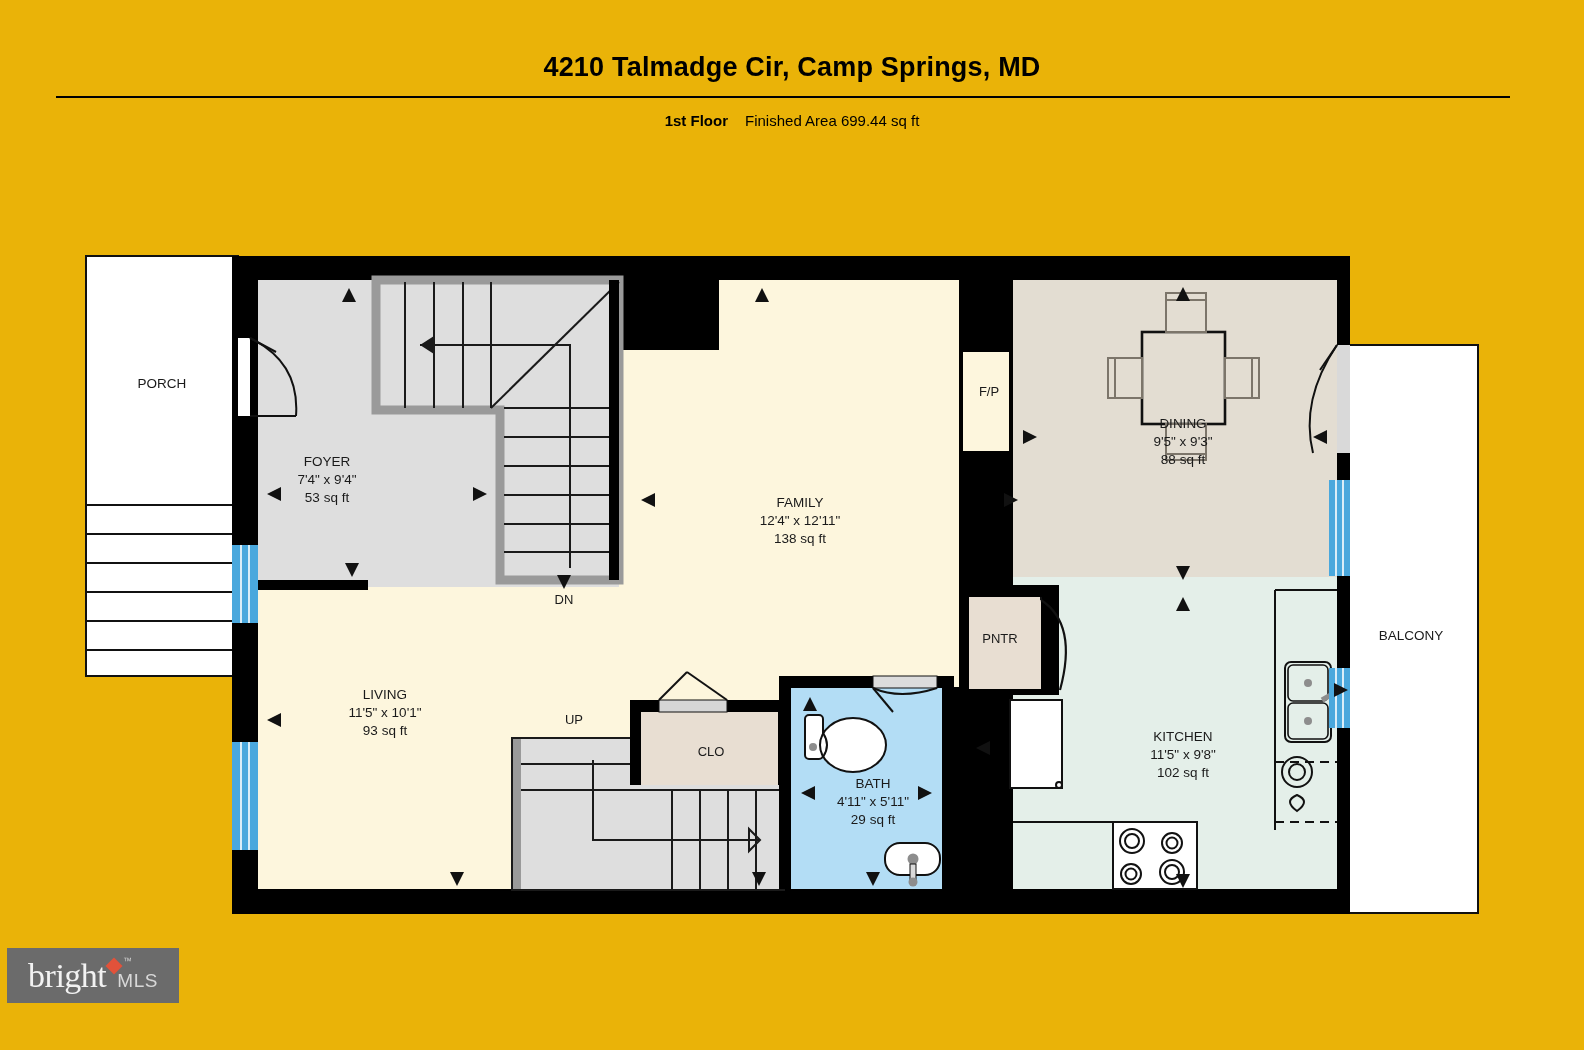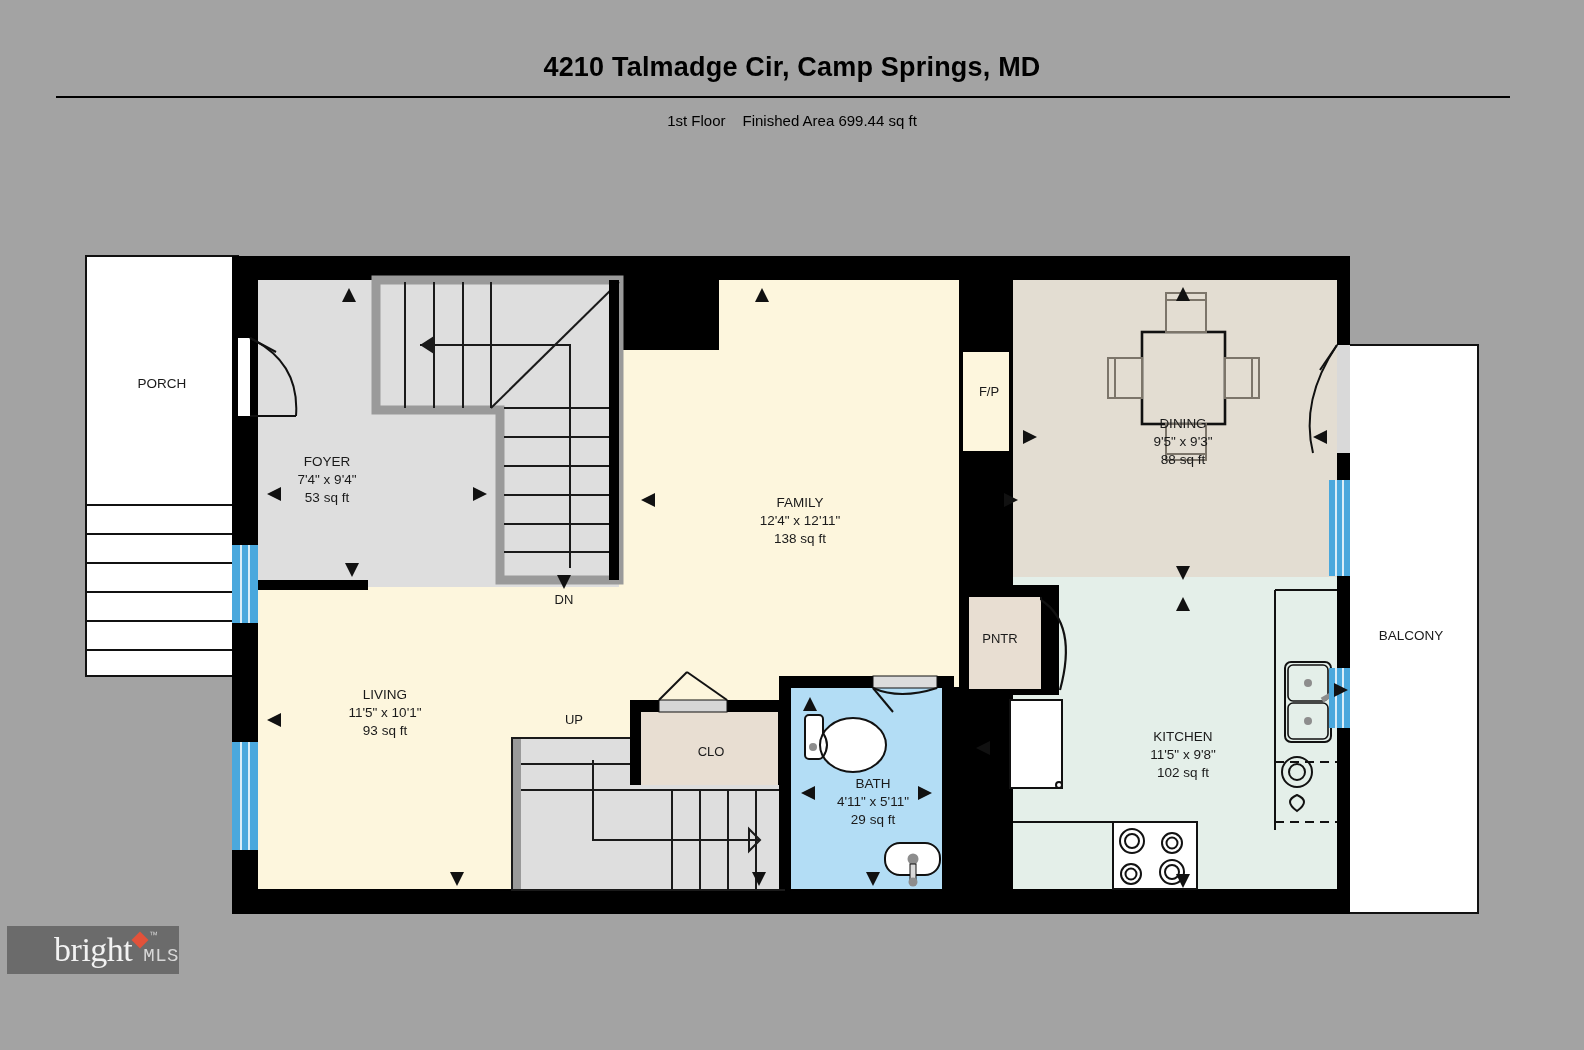--- a/index.html
+++ b/index.html
@@ -11,21 +11,21 @@
   body {
     width: 1584px;
     height: 1050px;
     position: relative;
     font-family: "Liberation Sans", sans-serif;
     overflow: hidden;
   }
   #sheet {
     position: absolute;
     inset: 0;
-    background: #a3a3a3;
+    background: #eab308;
   }
   .title {
     position: absolute;
     top: 52px;
     left: 0;
     width: 1584px;
     text-align: center;
     font-size: 27px;
     font-weight: bold;
     color: #000;
@@ -42,43 +42,43 @@
   .subtitle {
     position: absolute;
     top: 112px;
     left: 0;
     width: 1584px;
     text-align: center;
     font-size: 15px;
     color: #000;
   }
   .subtitle .floor {
-    font-weight: normal;
+    font-weight: bold;
     margin-top: 19px;
   }
   .subtitle .area {
     font-weight: normal;
     margin-left: 17px;
   }
   #plan {
     position: absolute;
     top: 0;
     left: 0;
   }
   
   .logo {
     position: absolute;
     left: 7px;
-    top: 926px;
+    top: 948px;
     width: 172px;
-    height: 48px;
+    height: 55px;
     background: #6b6b6b;
     display: flex;
     align-items: center;
-    justify-content: flex-end;
+    justify-content: center;
   }
   .logo-inner {
     position: relative;
     display: flex;
     align-items: baseline;
   }
   .logo-bright {
     font-family: "Liberation Serif", serif;
     font-size: 34px;
     color: #f2f2f2;
@@ -96,21 +96,21 @@
   }
   .logo-tm {
     position: absolute;
     left: 95px;
     top: -3px;
     font-size: 9px;
     color: #cfcfcf;
     font-family: "Liberation Sans", sans-serif;
   }
   .logo-mls {
-    font-family: Liberation Mono, monospace;
+    font-family: Liberation Sans, sans-serif;
     font-size: 19px;
     color: #d8d8d8;
     margin-left: 11px;
     letter-spacing: 0.5px;
   }
   
   text {
     font-family: "Liberation Sans", sans-serif;
     fill: #1a1a1a;
   }

